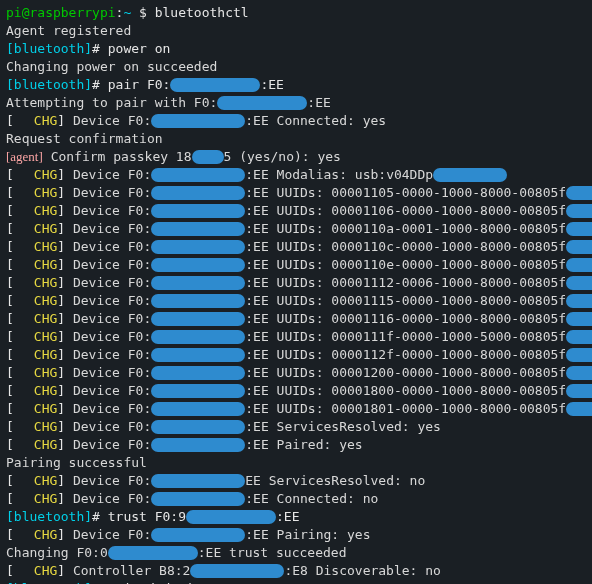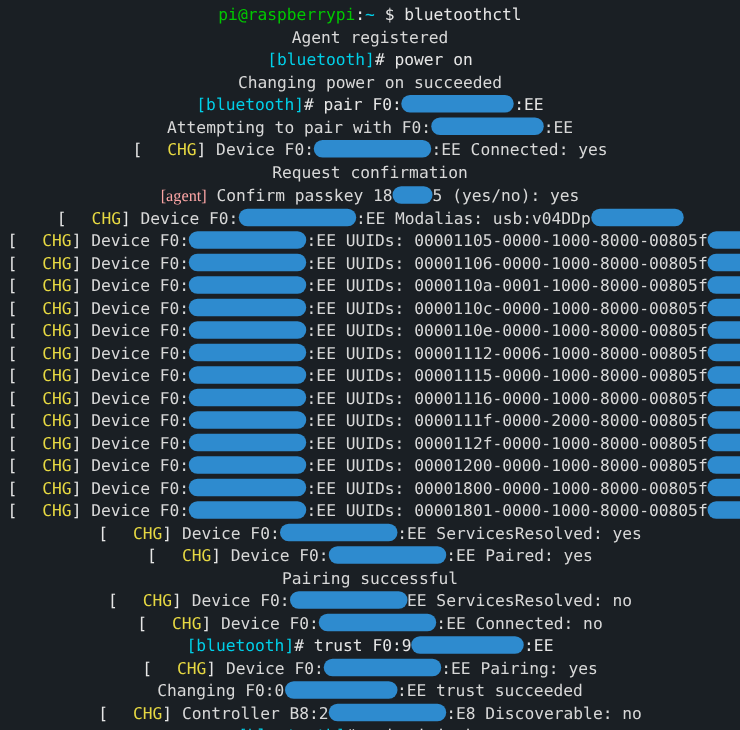--- a/index.html
+++ b/index.html
@@ -11,21 +11,21 @@
     font-size: 13px;
     line-height: 18px;
     width: 592px;
     height: 584px;
     overflow: hidden;
   }
   .terminal {
     padding: 4px 6px;
     white-space: nowrap;
   }
-  .line { position: relative; text-align: center; }
+  .line { position: relative; }
   .green { color: #00c800; }
   .cyan  { color: #00cfe8; }
   .yellow{ color: #e6d842; margin-left: 20px; }
   .red   { color: #fca5a5; font-family: Liberation Serif, serif; }
   .white { color: #e6e6e6; }
   .dollar { color: #e6e6e6; }
   .redacted {
     display: inline-block;
     background: #2e8bcf;
     border-radius: 9px;
@@ -84,21 +84,21 @@
 
   <div id="uuid-container">
       <div class="line"><span class="white">[</span><span class="yellow">CHG</span><span class="white">] </span><span>Device F0:</span><span class="redacted rw2">x</span><span>:EE UUIDs: </span><span>00001105-0000-1000-8000-00805f</span><span class="redacted rw4">x</span></div>
       <div class="line"><span class="white">[</span><span class="yellow">CHG</span><span class="white">] </span><span>Device F0:</span><span class="redacted rw2">x</span><span>:EE UUIDs: </span><span>00001106-0000-1000-8000-00805f</span><span class="redacted rw4">x</span></div>
       <div class="line"><span class="white">[</span><span class="yellow">CHG</span><span class="white">] </span><span>Device F0:</span><span class="redacted rw2">x</span><span>:EE UUIDs: </span><span>0000110a-0001-1000-8000-00805f</span><span class="redacted rw4">x</span></div>
       <div class="line"><span class="white">[</span><span class="yellow">CHG</span><span class="white">] </span><span>Device F0:</span><span class="redacted rw2">x</span><span>:EE UUIDs: </span><span>0000110c-0000-1000-8000-00805f</span><span class="redacted rw4">x</span></div>
       <div class="line"><span class="white">[</span><span class="yellow">CHG</span><span class="white">] </span><span>Device F0:</span><span class="redacted rw2">x</span><span>:EE UUIDs: </span><span>0000110e-0000-1000-8000-00805f</span><span class="redacted rw4">x</span></div>
       <div class="line"><span class="white">[</span><span class="yellow">CHG</span><span class="white">] </span><span>Device F0:</span><span class="redacted rw2">x</span><span>:EE UUIDs: </span><span>00001112-0006-1000-8000-00805f</span><span class="redacted rw4">x</span></div>
       <div class="line"><span class="white">[</span><span class="yellow">CHG</span><span class="white">] </span><span>Device F0:</span><span class="redacted rw2">x</span><span>:EE UUIDs: </span><span>00001115-0000-1000-8000-00805f</span><span class="redacted rw4">x</span></div>
       <div class="line"><span class="white">[</span><span class="yellow">CHG</span><span class="white">] </span><span>Device F0:</span><span class="redacted rw2">x</span><span>:EE UUIDs: </span><span>00001116-0000-1000-8000-00805f</span><span class="redacted rw4">x</span></div>
-      <div class="line"><span class="white">[</span><span class="yellow">CHG</span><span class="white">] </span><span>Device F0:</span><span class="redacted rw2">x</span><span>:EE UUIDs: </span><span>0000111f-0000-2000-8000-00805f</span><span class="redacted rw4">x</span></div>
+      <div class="line"><span class="white">[</span><span class="yellow">CHG</span><span class="white">] </span><span>Device F0:</span><span class="redacted rw2">x</span><span>:EE UUIDs: </span><span>0000111f-0000-1000-5000-00805f</span><span class="redacted rw4">x</span></div>
       <div class="line"><span class="white">[</span><span class="yellow">CHG</span><span class="white">] </span><span>Device F0:</span><span class="redacted rw2">x</span><span>:EE UUIDs: </span><span>0000112f-0000-1000-8000-00805f</span><span class="redacted rw4">x</span></div>
       <div class="line"><span class="white">[</span><span class="yellow">CHG</span><span class="white">] </span><span>Device F0:</span><span class="redacted rw2">x</span><span>:EE UUIDs: </span><span>00001200-0000-1000-8000-00805f</span><span class="redacted rw4">x</span></div>
       <div class="line"><span class="white">[</span><span class="yellow">CHG</span><span class="white">] </span><span>Device F0:</span><span class="redacted rw2">x</span><span>:EE UUIDs: </span><span>00001800-0000-1000-8000-00805f</span><span class="redacted rw4">x</span></div>
       <div class="line"><span class="white">[</span><span class="yellow">CHG</span><span class="white">] </span><span>Device F0:</span><span class="redacted rw2">x</span><span>:EE UUIDs: </span><span>00001801-0000-1000-8000-00805f</span><span class="redacted rw4">x</span></div>
     </div>
 
   <div class="line">
     <span class="white">[</span><span class="yellow">CHG</span><span class="white">] </span><span>Device F0:</span><span class="redacted rw2">x</span><span>:EE ServicesResolved: yes</span>
   </div>
 

